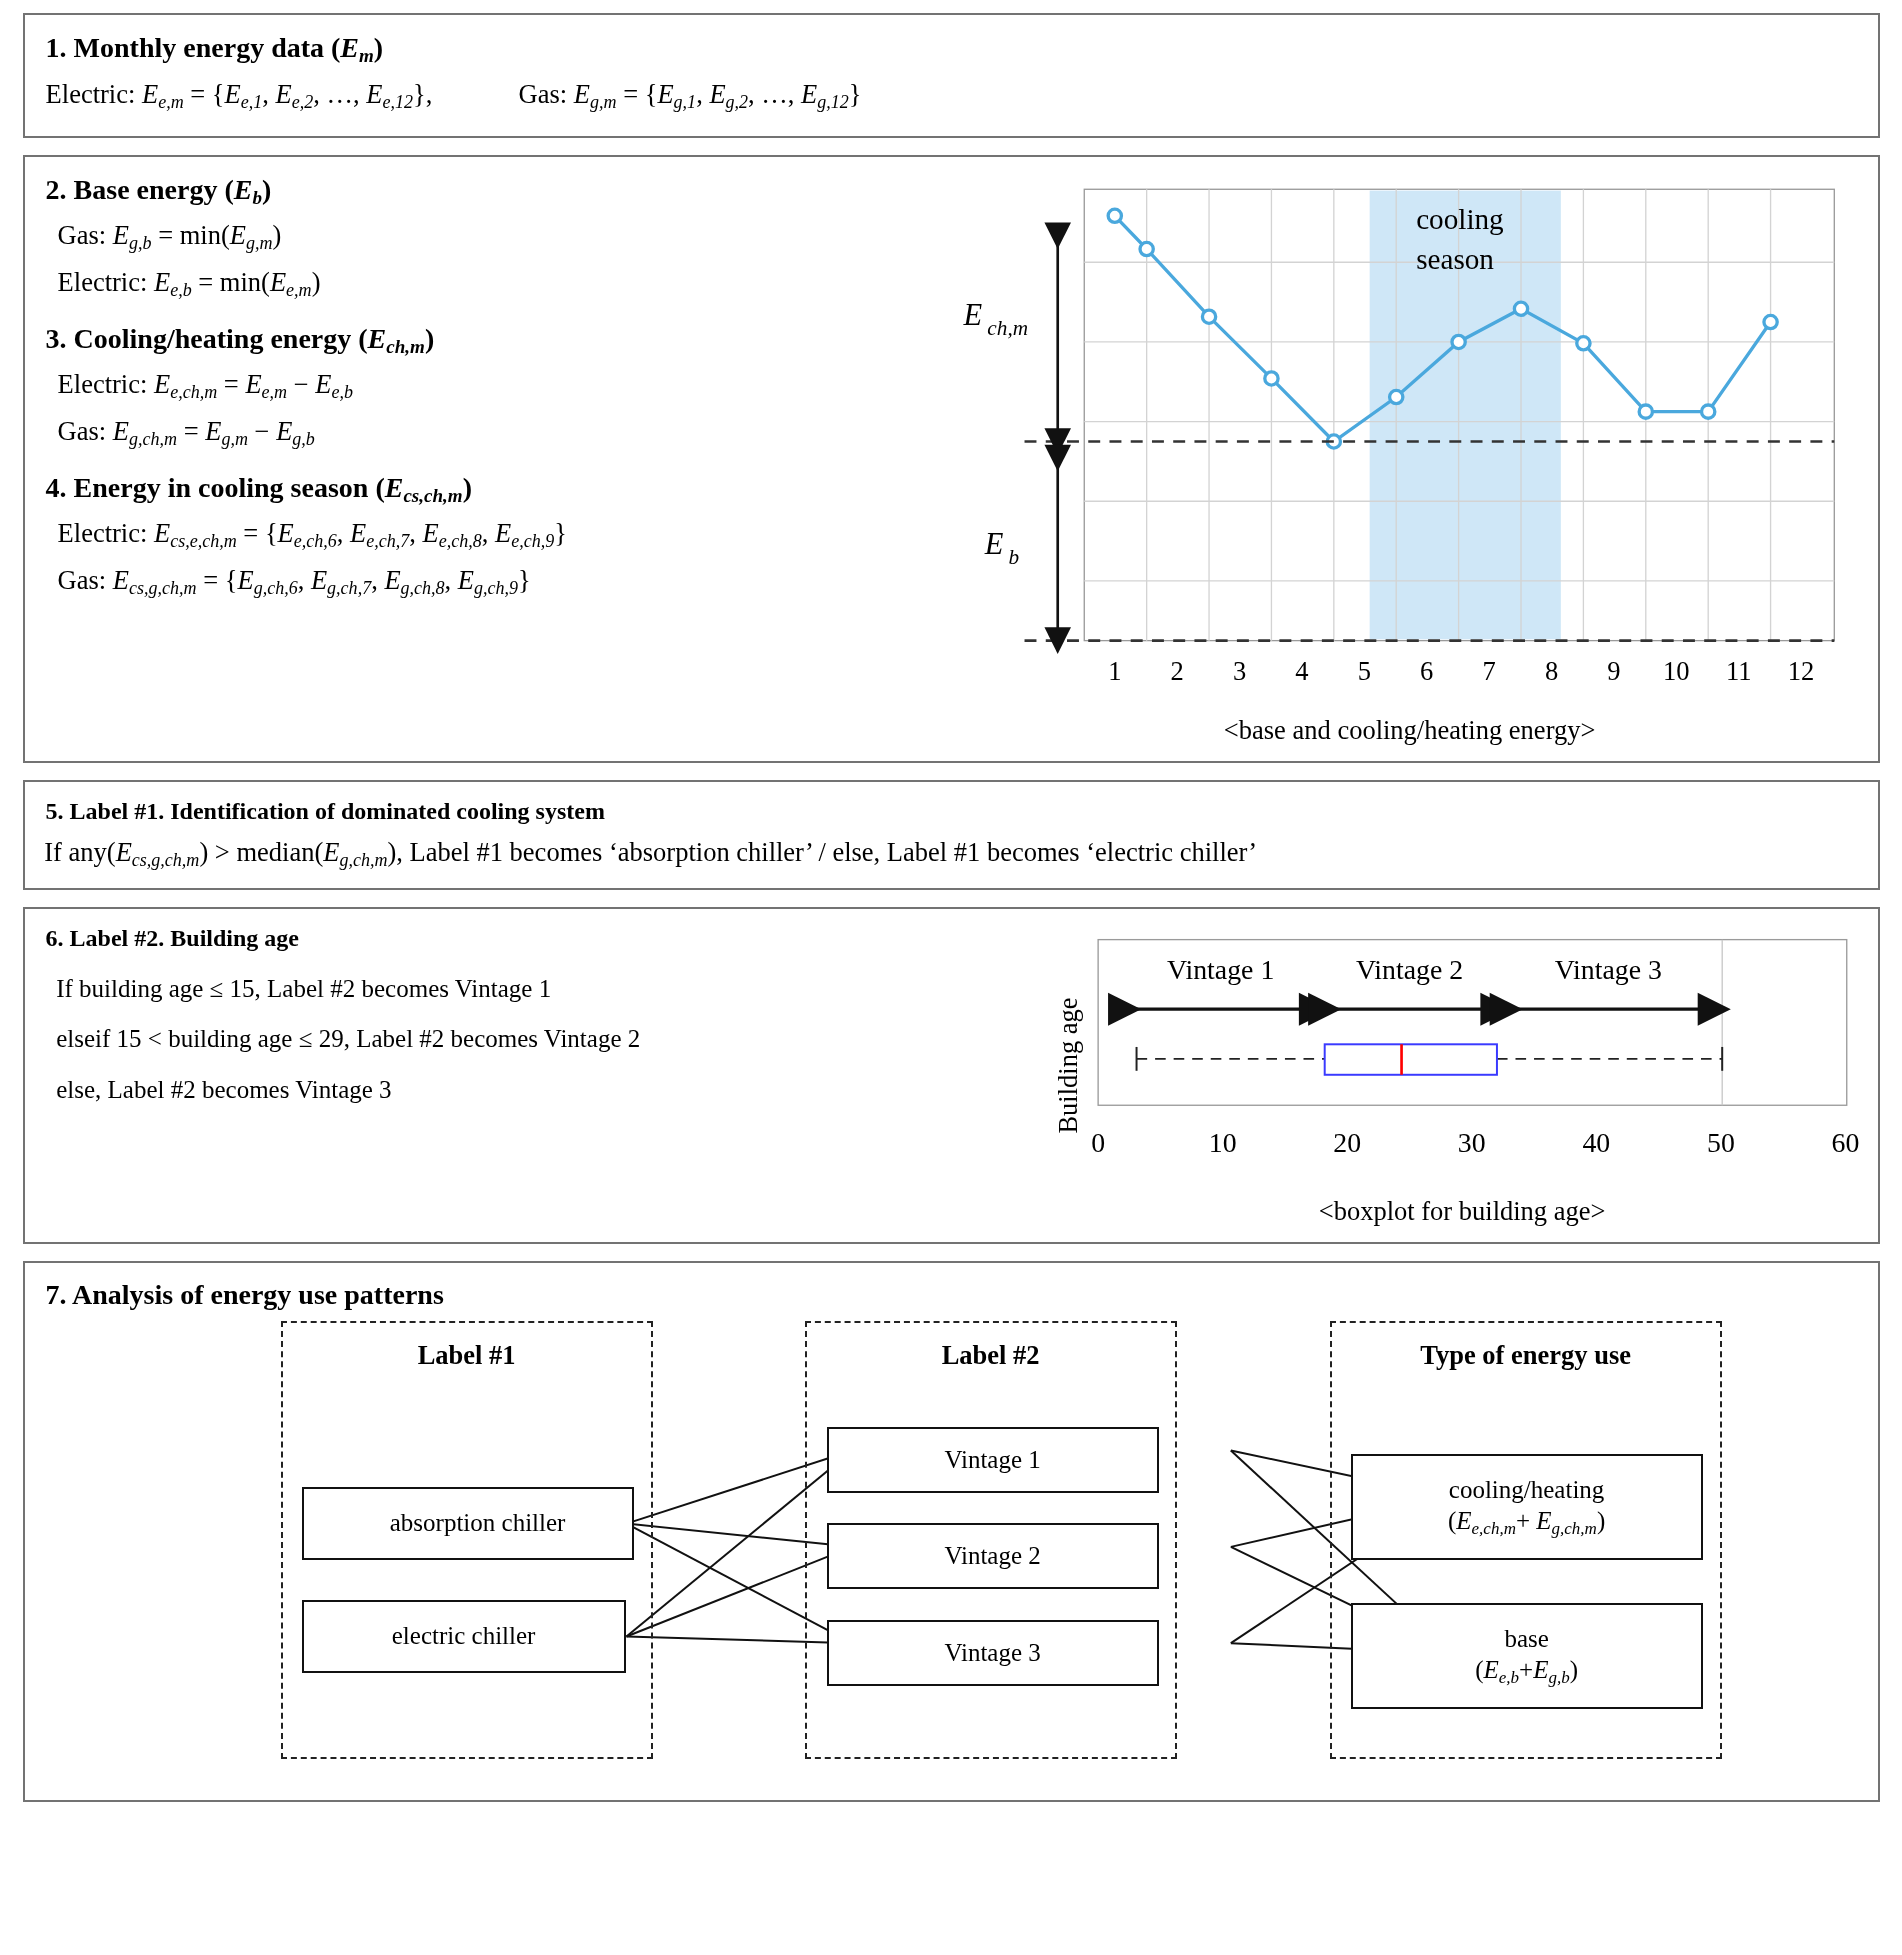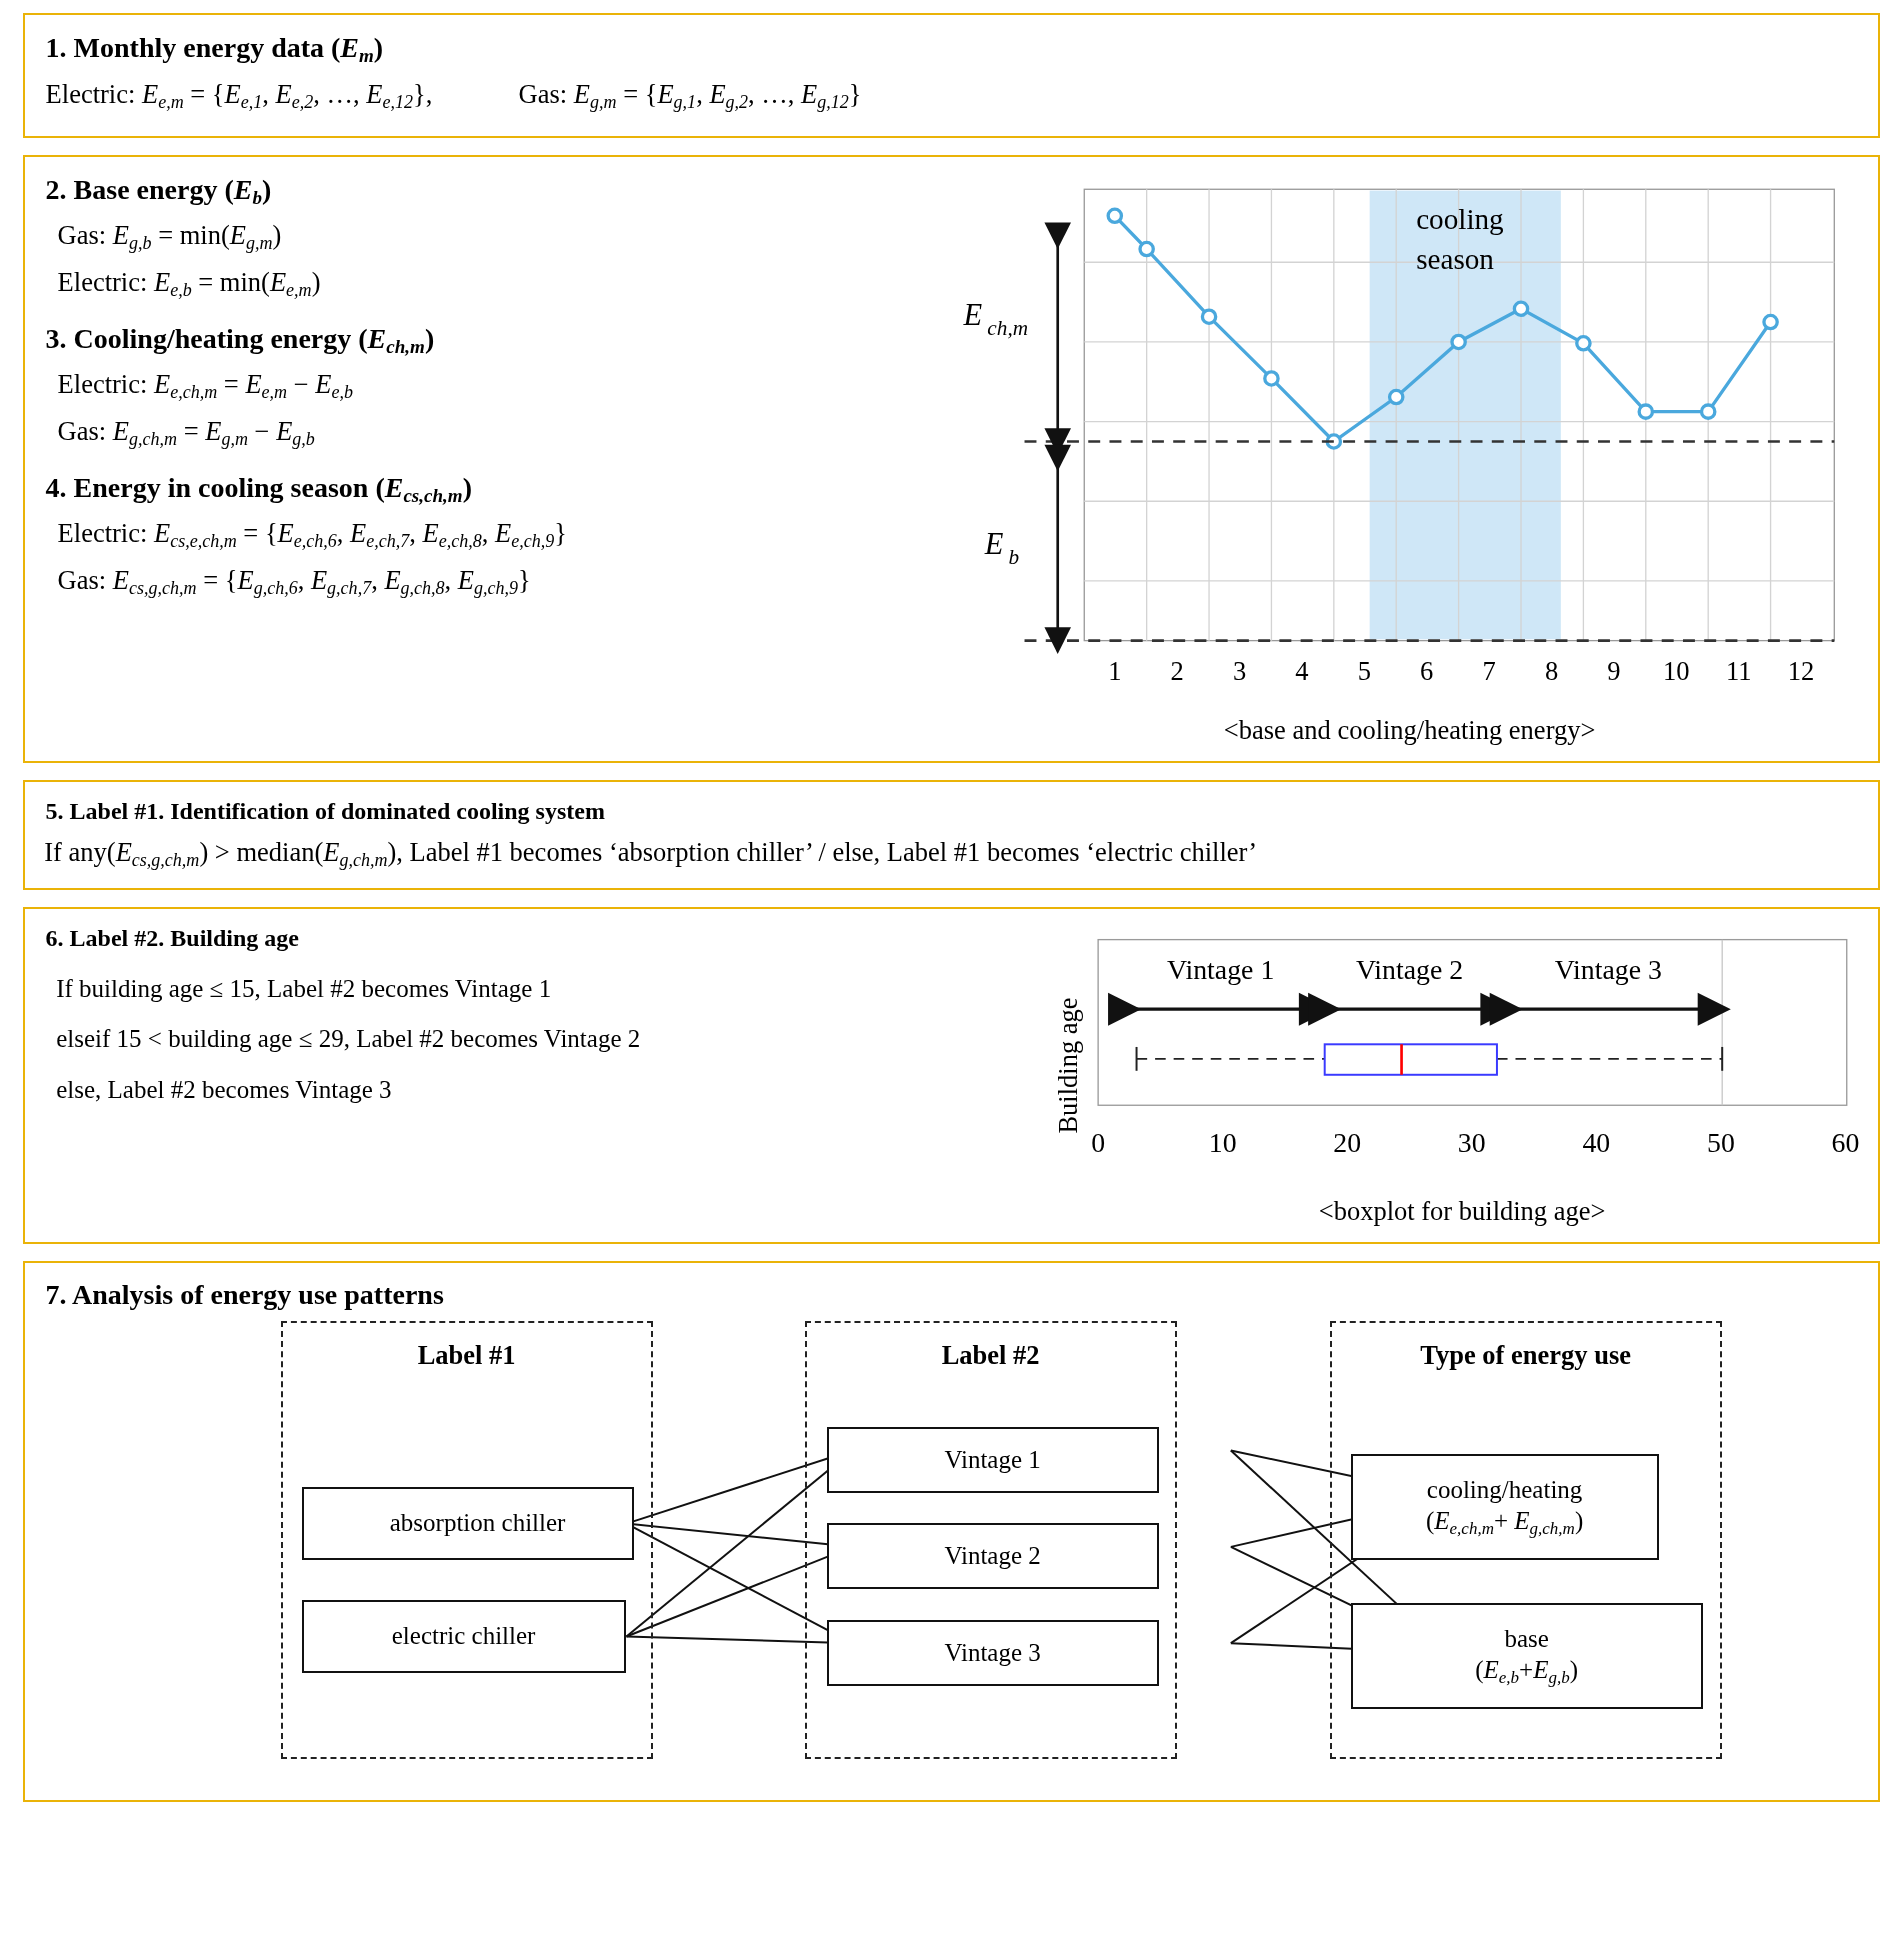--- a/index.html
+++ b/index.html
@@ -11,21 +11,21 @@
     width: 1903px;
     font-family: "Liberation Serif", "DejaVu Serif", serif;
     color: #000;
     -webkit-font-smoothing: antialiased;
   }
   .page {
     width: 1903px;
     padding: 13.3px 22.6px 22.6px 22.6px;
   }
   .panel {
-    border: 2px solid #eab308;
+    border: 2px solid #737373;
     margin-bottom: 17px;
     padding: 12px 17px 14.6px 17px;
     position: relative;
   }
   .ptitle {
     font-weight: bold;
     font-size: 28px;
     line-height: 1.25;
     margin: 2.7px 0 6.6px 4px;
   }
@@ -354,21 +354,21 @@
       <div class="nodebox" style="left:785px; top:202px; width:332px; height:66px;">
         <span>Vintage 2</span>
       </div>
       <div class="nodebox" style="left:785px; top:299px; width:332px; height:66px;">
         <span>Vintage 3</span>
       </div>
 
       <div class="col" style="left:1288px; width:392px;">
         <div class="col-title">Type of energy use</div>
       </div>
-      <div class="nodebox" style="left:1309px; top:133px; width:308px; height:106px; flex-direction:column;">
+      <div class="nodebox" style="left:1309px; top:133px; width:352px; height:106px; flex-direction:column;">
         <span>cooling/heating</span>
         <span>(<span class="mathi">E</span><sub>e,ch,m</sub>+ <span class="mathi">E</span><sub>g,ch,m</sub>)</span>
       </div>
       <div class="nodebox" style="left:1309px; top:282px; width:352px; height:106px; flex-direction:column;">
         <span>base</span>
         <span>(<span class="mathi">E</span><sub>e,b</sub>+<span class="mathi">E</span><sub>g,b</sub>)</span>
       </div>
     </div>
   </div>
 

